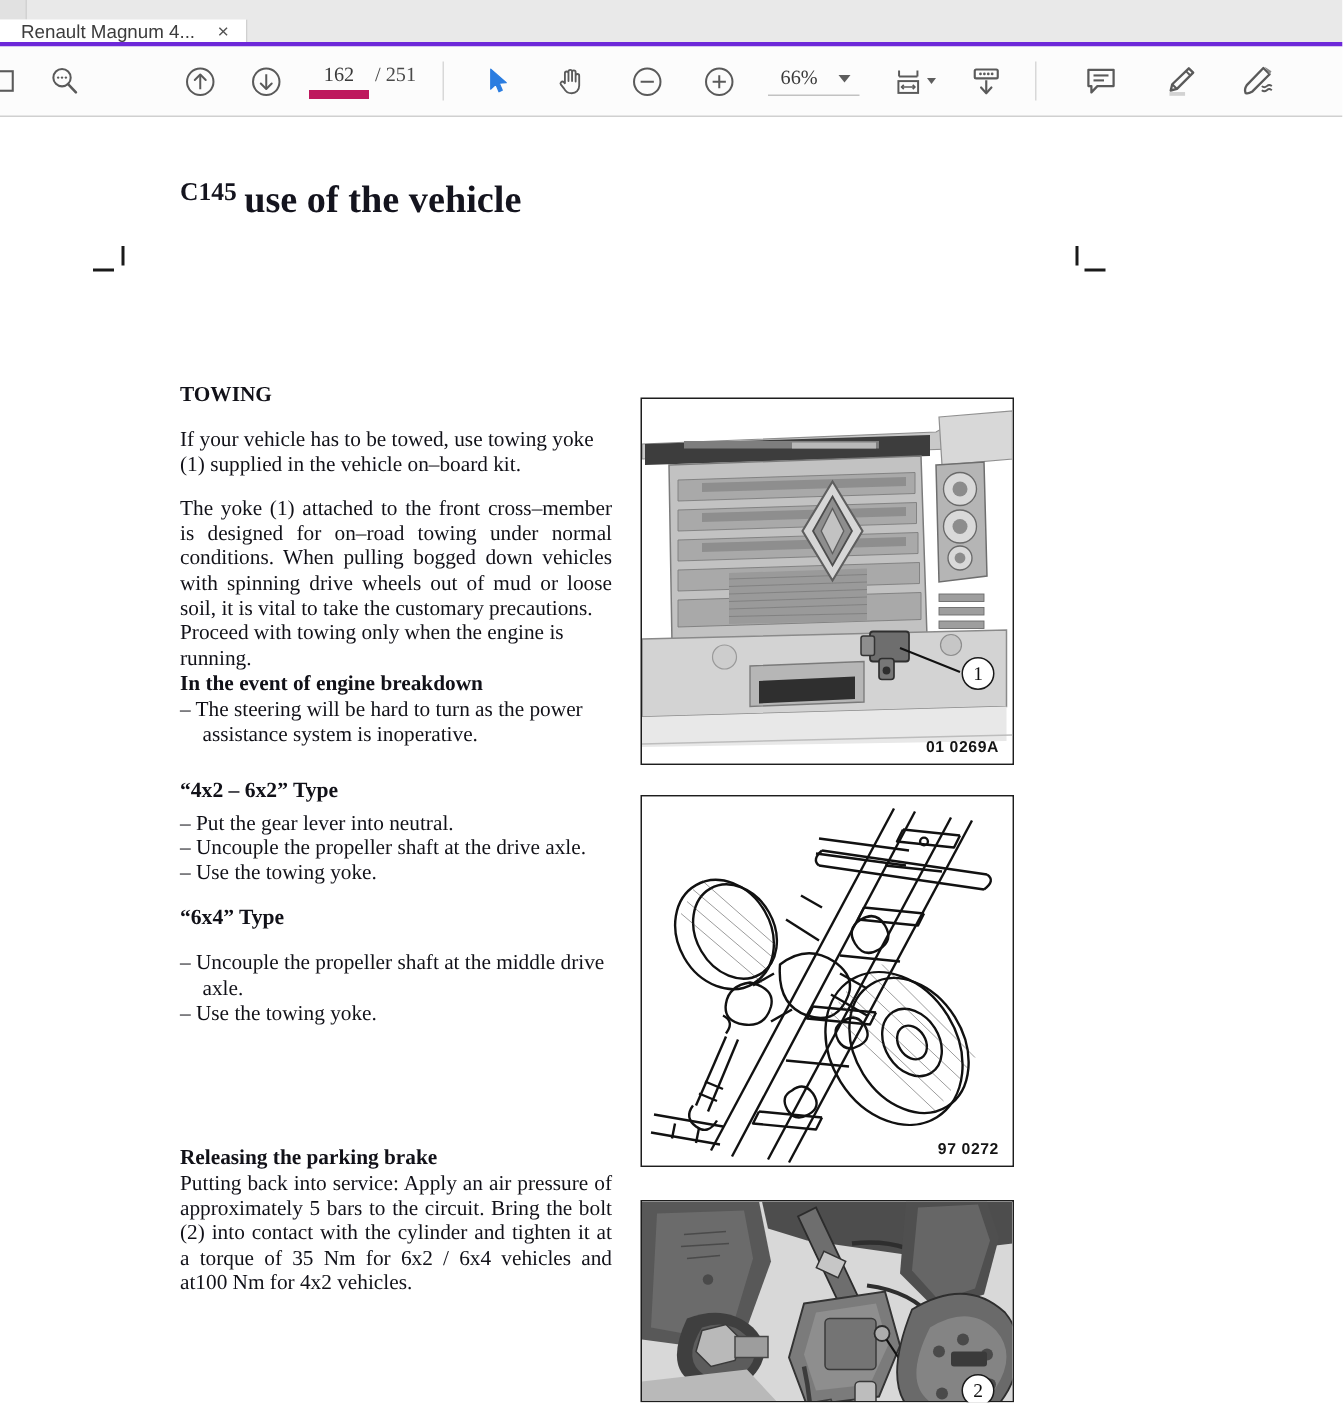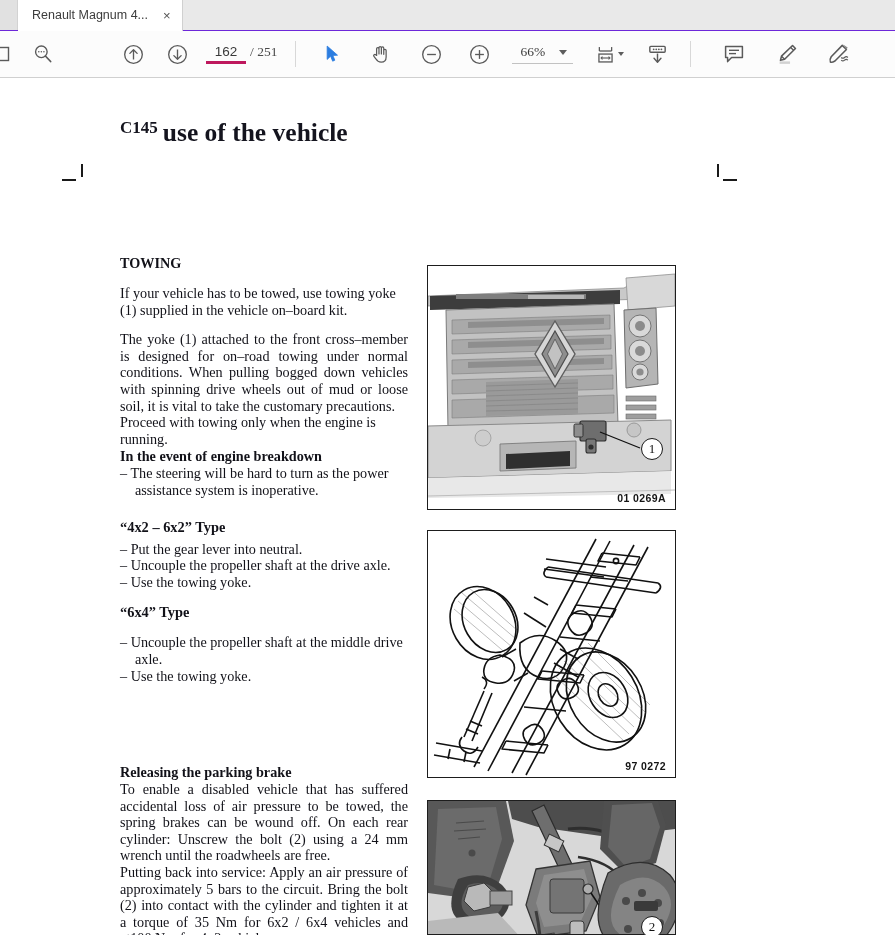--- a/index.html
+++ b/index.html
@@ -8,23 +8,24 @@
     background: #ffffff;
     font-family: "Liberation Sans", sans-serif;
     overflow: hidden;
   }
 
   
   .tabbar {
     height: 31px;
     background: #e9e9e9;
     display: flex;
-    align-items: center;
-    border-bottom: 1px solid #6d28d9;
+    align-items: flex-start;
+    border-bottom: 3px solid #6d28d9;
     position: relative;
+    flex-direction: column;
   }
   .tab-stub {
     width: 18px; height: 30px;
     background: #e1e1e1;
     border-right: 1px solid #d2d2d2;
   }
   .tab {
     height: 31px;
     min-width: 158px;
     background: #ffffff;
@@ -79,24 +80,24 @@
     margin-left: 10px;
     margin-right: 6px;
     font-family: "Liberation Serif", serif;
   }
   .pageinput {
     width: 40px;
     text-align: center;
     font-size: 13.5px;
     color: #3a3a3a;
     border: none;
-    border-bottom: 3px solid #be185d;
+    border-bottom: 6px solid #be185d;
     background: transparent;
     padding-bottom: 2px;
-    font-family: Liberation Sans, sans-serif;
+    font-family: Liberation Serif, serif;
     outline: none;
   }
   .pagetotal {
     font-size: 13.5px;
     color: #4a4a4a;
     white-space: nowrap;
     font-family: "Liberation Serif", serif;
   }
   .zoombox {
     display: flex;
@@ -404,21 +405,20 @@
       <div class="gap-sm"></div>
 
       <div class="quote-h">“6x4” Type</div>
       <div class="gap-sm"></div>
       <div class="bullet">– Uncouple the propeller shaft at the middle drive axle.</div>
       <div class="bullet">– Use the towing yoke.</div>
 
       <div style="height:79px"></div>
 
       <div class="h-bold">Releasing the parking brake</div>
-      <div class="para">To enable a disabled vehicle that has suffered accidental loss of air pressure to be towed, the spring brakes can be wound off. On each rear cylinder: Unscrew the bolt (2)  using a 24 mm wrench until the roadwheels are free.</div>
       <div class="para">Putting back into service: Apply an air pressure of approximately 5 bars to the circuit. Bring the bolt (2) into contact with the cylinder and tighten it at a torque of 35 Nm for 6x2 / 6x4 vehicles and at100 Nm for 4x2 vehicles.</div>
 
     </div>
 
     <div class="fig" style="left:427px; top:187px; width:249px; height:245px;">
       <svg width="247" height="243" viewBox="0 0 247 243" aria-hidden="true">
         <rect width="247" height="243" fill="#ffffff"></rect>
 
         <path d="M0 30 L196 22 L214 12 L247 12 L247 32 L0 40 Z" fill="#c9c9c9" stroke="#8f8f8f" stroke-width="0.8"></path>
         <path d="M198 12 L247 8 L247 40 L200 44 Z" fill="#d8d8d8" stroke="#909090" stroke-width="0.8"></path>

